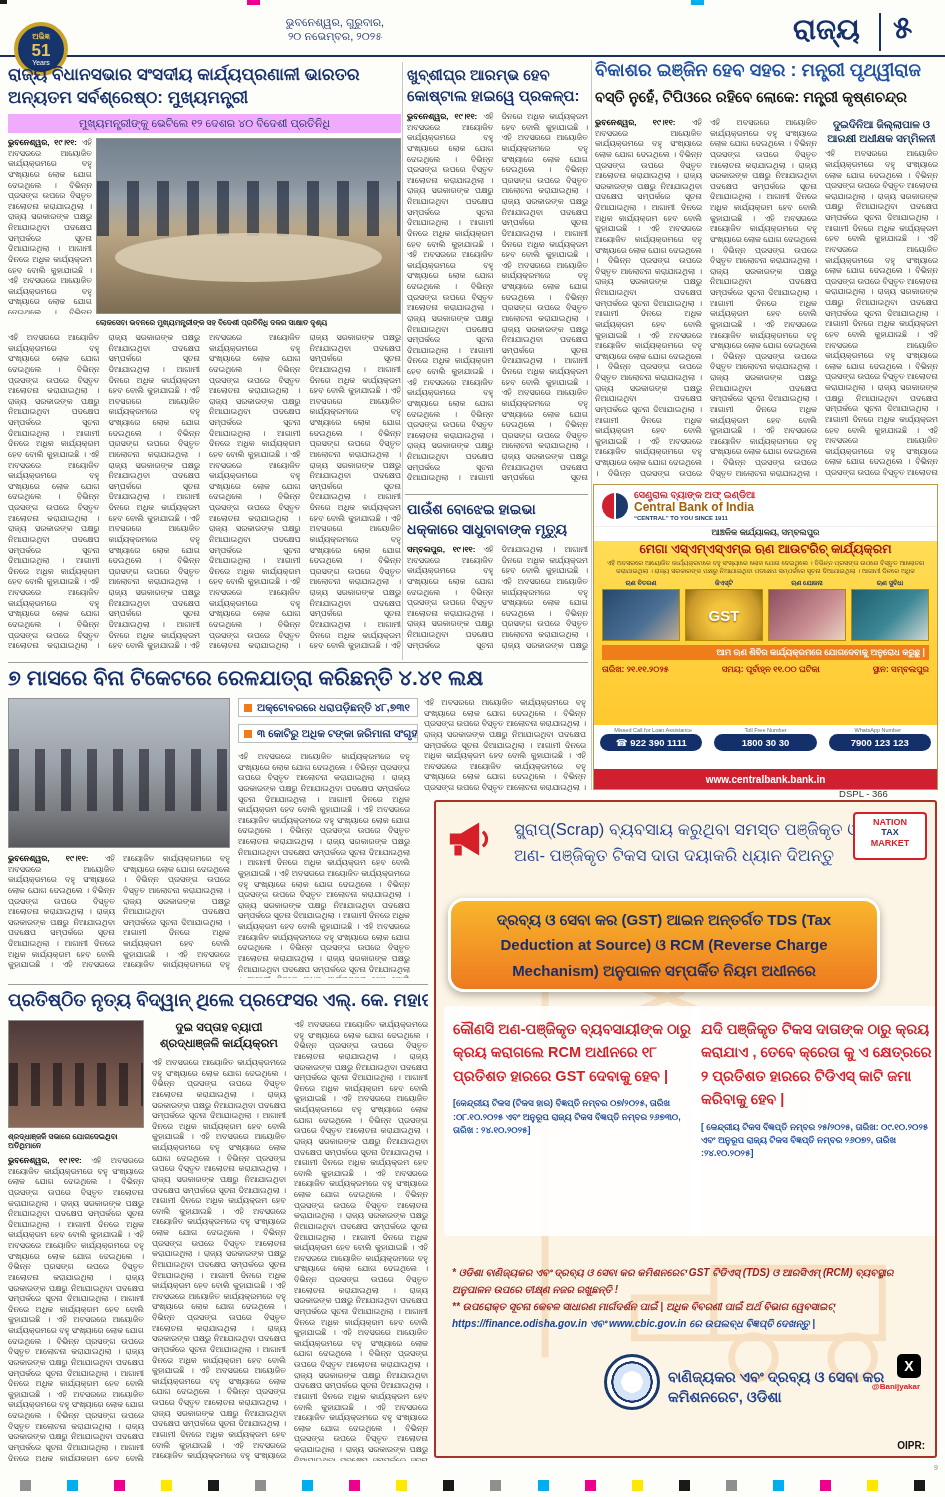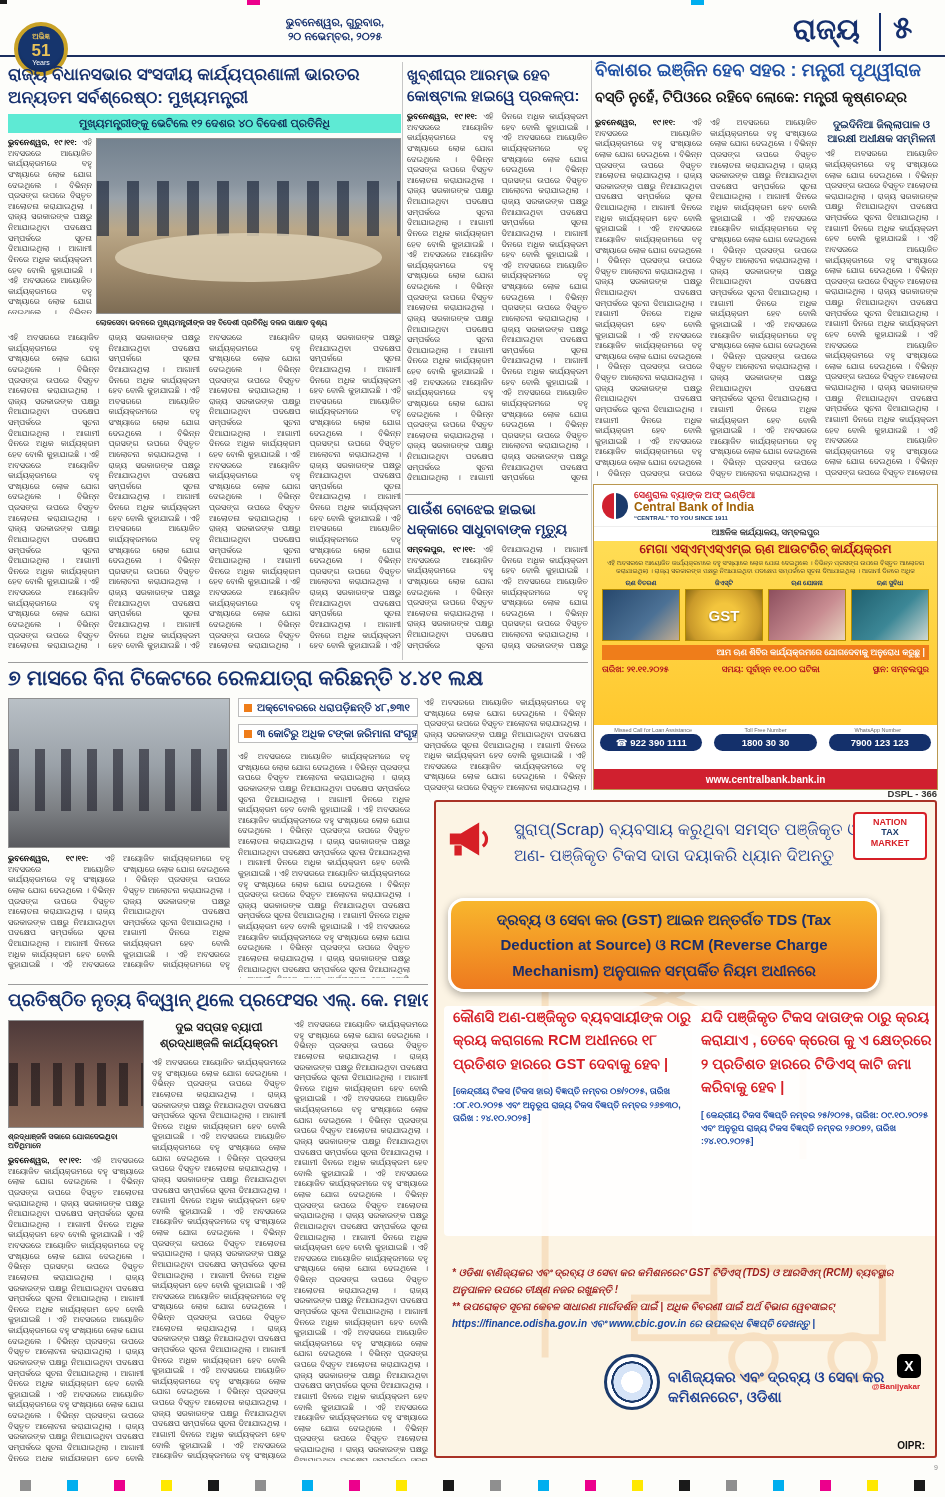--- a/index.html
+++ b/index.html
@@ -4,40 +4,40 @@
 <title>Odia Newspaper Page</title>
 <style>
 *{margin:0;padding:0;box-sizing:border-box}
 html,body{background:#d8d8d8}
 .page{position:relative;width:945px;height:1497px;margin:0 auto;background:#fdfdfa;font-family:"Liberation Sans","DejaVu Sans",sans-serif;overflow:hidden}
 .abs{position:absolute}
 .col{font-size:8px;line-height:1.33;text-align:justify;color:#1d1d1d;overflow:hidden}
 .dl{font-weight:700;color:#000}
 .hl{font-weight:700;color:#16306e}
 .cap{font-size:7.5px;font-weight:700;color:#161616;line-height:1.25;overflow:hidden}
-.deck{background:#5eead4;color:#0f2a56;font-weight:700;font-size:11px;display:flex;align-items:center;justify-content:center;overflow:hidden}
+.deck{background:#f0abfc;color:#0f2a56;font-weight:400;font-size:11px;display:flex;align-items:center;justify-content:center;overflow:hidden}
 .rule-h{background:#9b9b9b;height:1px}
 .rule-v{background:#c6c6c6;width:1px}
 .ph{border:1px solid #8f8f8f;overflow:hidden;position:absolute}
 .ph-assembly{background:linear-gradient(180deg,#74828f 0%,#8a95a0 26%,#9aa3ab 34%,#bba888 52%,#a28d6e 74%,#7d6c54 100%)}
 .ph-assembly::before{content:"";position:absolute;left:0;right:0;top:24%;height:32%;background:repeating-linear-gradient(90deg,rgba(25,35,55,.66) 0 12px,rgba(0,0,0,0) 12px 30px)}
 .ph-assembly::after{content:"";position:absolute;left:6%;right:6%;top:54%;height:28%;border-radius:50%;background:#dccfb4;opacity:.85}
 .ph-rail{background:linear-gradient(180deg,#b9c0c6 0%,#9aa1a8 45%,#7c7f83 75%,#595a5e 100%)}
 .ph-rail::before{content:"";position:absolute;left:0;right:0;top:34%;height:42%;background:repeating-linear-gradient(90deg,rgba(30,30,42,.62) 0 10px,rgba(0,0,0,0) 10px 26px)}
 .ph-memorial{background:linear-gradient(180deg,#4e3a3a 0%,#6e5148 45%,#8a6a58 100%)}
 .ph-memorial::before{content:"";position:absolute;left:0;right:0;top:40%;height:40%;background:repeating-linear-gradient(90deg,rgba(20,16,20,.6) 0 9px,rgba(0,0,0,0) 9px 22px)}
 .statrow{display:flex;align-items:center;gap:5px;border:1px solid #bdbdbd;background:#fff;padding:2px 5px;font-weight:700;color:#14306b;font-size:10.5px;overflow:hidden;white-space:nowrap}
 .bullet{width:8px;height:8px;background:#ef7d1a;flex:0 0 auto}
 .subhl{font-size:10.5px;font-weight:700;color:#0f2a56;text-align:center;line-height:1.3;margin-bottom:4px}
 
 .logo{position:absolute;left:14px;top:16px;width:54px;height:54px;border-radius:50%;border:4px solid #c9a227;background:radial-gradient(circle at 50% 40%,#16356d 60%,#0d2450 100%);text-align:center;color:#e8c35a}
 .logo .s{font-size:8px;font-weight:700;margin-top:6px}
 .logo .n{font-size:17px;font-weight:800;line-height:1}
 .logo .y{font-size:7px;color:#fff}
-.dateblock{color:#16306e;font-weight:700;font-size:11px;line-height:1.3;text-align:center}
+.dateblock{color:#16306e;font-weight:400;font-size:11px;line-height:1.3;text-align:center}
 .section-title{font-size:29px;font-weight:800;color:#16306e}
 .pagenum{font-size:31px;font-weight:800;color:#16306e}
 
 .bankad{border:1px solid #b9974f;background:#fff}
 .cb-head{position:absolute;left:0;top:0;right:0;height:42px;background:#fff;display:flex;align-items:center;gap:6px;padding:0 8px;border-bottom:1px solid #eee}
 .cb-mark{width:26px;height:26px;border-radius:50%;background:linear-gradient(90deg,#d0202f 47%,#fff 47% 53%,#1b3a6b 53%);flex:0 0 auto}
 .cb-odia{color:#d0202f;font-weight:700;font-size:9.5px;line-height:1.15}
 .cb-en{color:#a16207;font-weight:700;font-size:12px;line-height:1.15}
 .cb-tag{color:#1b3a6b;font-size:6px;font-weight:700}
 .cb-region{position:absolute;left:0;top:42px;right:0;height:14px;background:#fff;text-align:center;font-size:8.5px;font-weight:700;color:#333;overflow:hidden}
@@ -61,30 +61,30 @@
 .cb-chips{display:flex;gap:12px;margin-top:1px}
 .chip{flex:1;background:#14306b;color:#fff;font-weight:700;font-size:9.5px;text-align:center;border-radius:9px;padding:3px 2px;white-space:nowrap;overflow:hidden}
 .cb-site{position:absolute;left:0;bottom:0;right:0;height:20px;background:#d0202f;color:#fff;font-weight:700;font-size:10px;display:flex;align-items:center;justify-content:center}
 
 .gstad{border:2px solid #a93226;background:#fcf4e4;border-radius:3px;overflow:hidden}
 .gst-bg{position:absolute;inset:0;opacity:.2;pointer-events:none}
 .gst-head{position:absolute;left:78px;top:14px;width:366px;font-size:16.5px;font-weight:400;color:#1d3f94;line-height:1.6;overflow:hidden;height:62px}
 .ntm{position:absolute;right:8px;top:10px;width:74px;height:48px;background:#fff;border:2px solid #d61f26;border-radius:4px;text-align:center;font-weight:800;line-height:1.15;padding-top:3px}
 .ntm .r{color:#d61f26;font-size:9px}.ntm .b{color:#1b3a6b;font-size:9px}
 .gst-orange{position:absolute;left:12px;top:96px;width:432px;height:94px;border-radius:16px;border:3px solid #fff;box-shadow:0 3px 8px rgba(0,0,0,.3);background:linear-gradient(180deg,#f8b62d,#ee7a1f);color:#1b2e6b;font-weight:800;font-size:15px;line-height:1.7;display:flex;align-items:center;justify-content:center;text-align:center;padding:4px 14px;overflow:hidden}
-.gst-box{position:absolute;top:204px;width:256px;background:rgba(255,255,255,.9);border-radius:4px;padding:0 9px;color:#d61f26;font-weight:800;font-size:14.5px;line-height:1.62;min-height:230px}
+.gst-box{position:absolute;top:204px;width:256px;background:rgba(255,255,255,.9);border-radius:4px;padding:12px 9px;color:#d61f26;font-weight:800;font-size:14.5px;line-height:1.62;min-height:230px}
 .gst-note{display:block;margin-top:9px;color:#1846a0;font-size:8.8px;line-height:1.5;font-weight:700}
 .gst-foot{position:absolute;left:16px;top:462px;width:472px;color:#9c1d1d;font-weight:700;font-style:italic;font-size:10px;line-height:1.7;overflow:hidden;height:84px}
 .url{color:#1846a0}
 .seal{position:absolute;left:168px;top:552px;width:56px;height:56px;border-radius:50%;border:3px solid #1b3a6b;background:radial-gradient(circle,#ffffff 30%,#d6e4f7 31% 52%,#1b3a6b 53% 58%,#fff 59%)}
 .gst-dept{position:absolute;left:232px;top:566px;width:240px;font-size:14.5px;font-weight:800;color:#1d3f94;line-height:1.35}
 .xbox{position:absolute;right:14px;top:552px;width:24px;height:24px;background:#000;border-radius:5px;color:#fff;font-weight:800;display:flex;align-items:center;justify-content:center;font-size:14px}
 .xhandle{position:absolute;right:2px;top:580px;width:74px;text-align:center;color:#d61f26;font-weight:700;font-size:8px}
 .oipr{position:absolute;right:10px;bottom:5px;font-weight:800;font-size:10px;color:#111}
-.dspl{font-size:9.5px;font-weight:700;color:#333;text-align:right}
+.dspl{font-size:9.5px;font-weight:400;color:#333;text-align:center}
 
 .sq{width:11px;height:11px}
 .c-gray{background:#8f8f8f}.c-cyan{background:#00aeef}.c-mag{background:#ec008c}.c-yel{background:#ffe800}.c-blk{background:#1a1a1a}
 .marksrow{display:flex;justify-content:space-between;align-items:center}
 </style>
 </head>
 <body>
 
 <div class="page">
 

